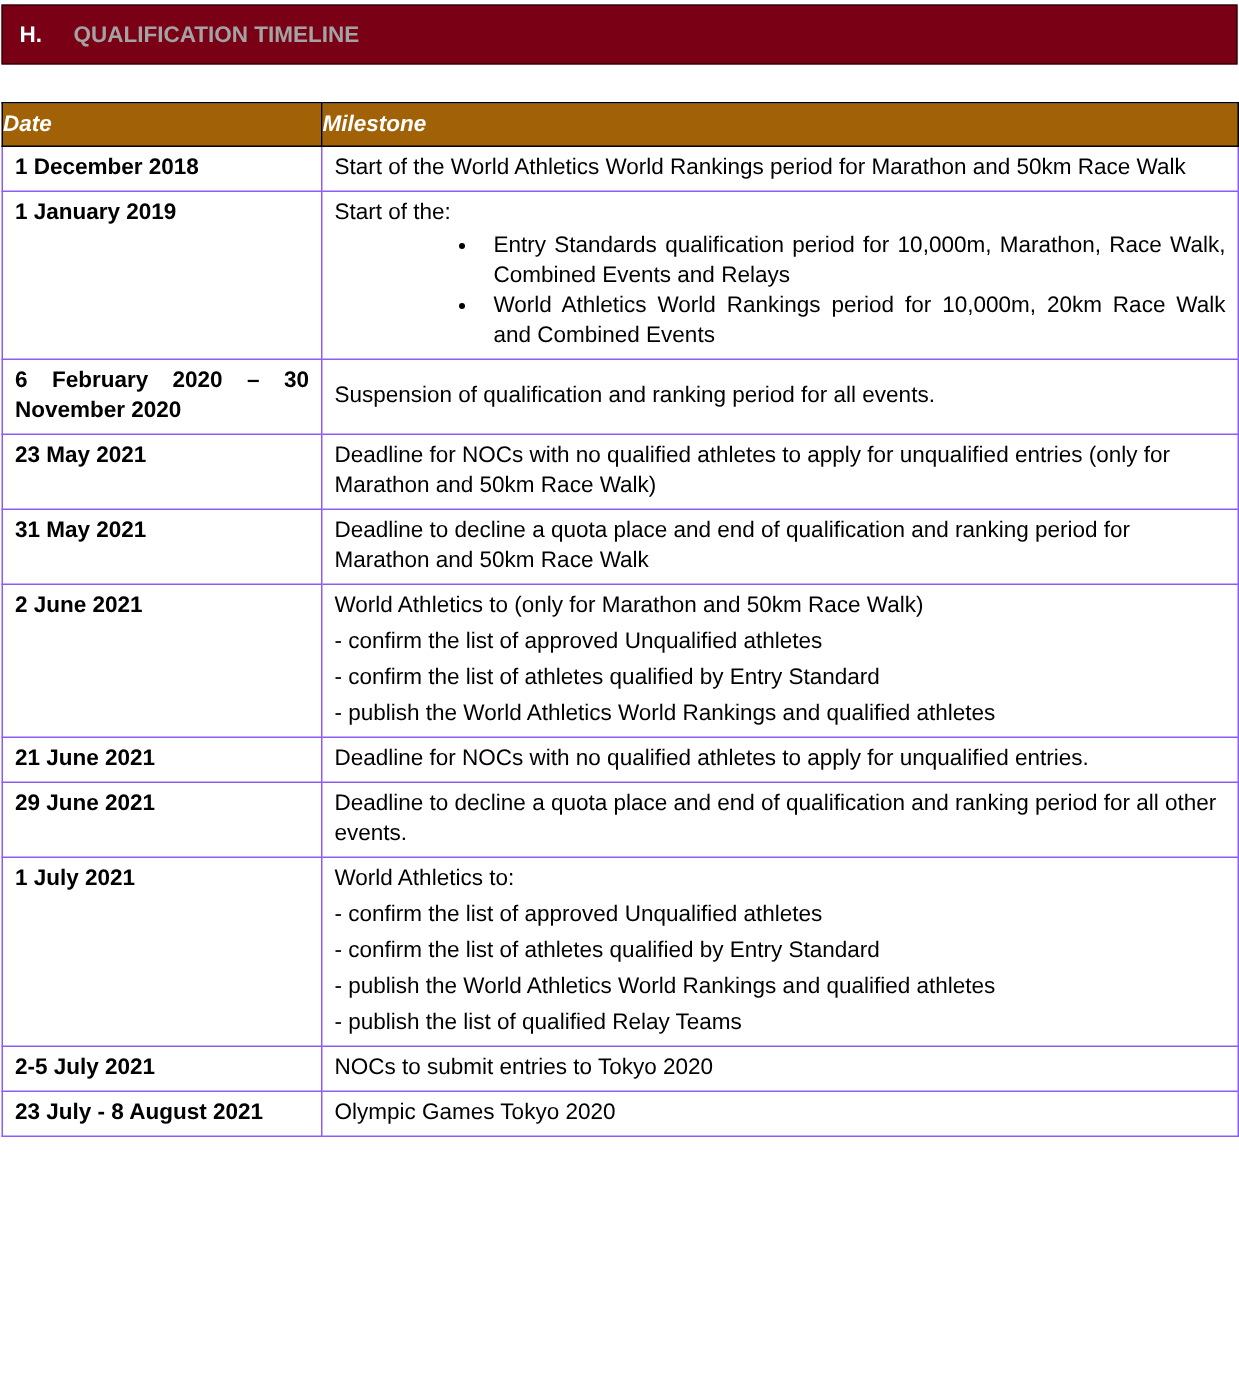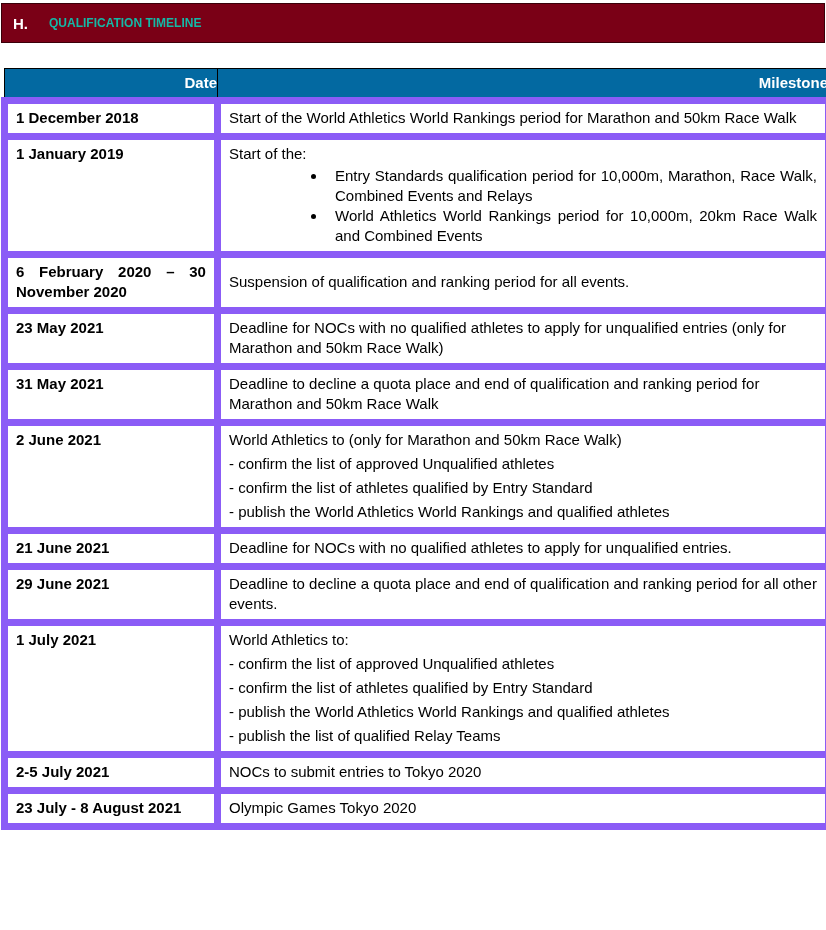--- a/index.html
+++ b/index.html
@@ -3,33 +3,33 @@
 <meta charset="utf-8">
 <style>
   html, body { margin: 0; padding: 0; background: #ffffff; }
   body { width: 826px; height: 930px; position: relative; font-family: "Liberation Sans", sans-serif; color: #000; overflow: hidden; }
   .section-header {
     position: absolute; left: 1px; top: 3px; width: 824px; height: 40px;
     background: #7a0016; border: 1px solid #3a0009; box-sizing: border-box;
     display: flex; align-items: center;
   }
   .section-header .num { color: #fff; font-weight: bold; font-size: 15px; margin-left: 11px; width: 36px; }
-  .section-header .title { color: #14b8a6; font-weight: bold; font-size: 12px; }
+  .section-header .title { color: #a3a3a3; font-weight: bold; font-size: 15px; }
   table.timeline {
     position: absolute; left: 1px; top: 68px; width: 824px;
     border-collapse: collapse; table-layout: fixed;
     font-size: 15px; line-height: 20px;
   }
   table.timeline col.c-date { width: 213px; }
   table.timeline col.c-ms { width: 611px; }
   table.timeline th {
-    background: #0369a1; color: #fff; font-weight: bold; font-size: 15px;
-    height: 28px; padding: 0; border: 1px solid #000; text-align: right;
+    background: #a16207; color: #fff; font-weight: bold; font-size: 15px;
+    height: 28px; padding: 0; border: 1px solid #000; text-align: left; font-style: italic;
   }
-  table.timeline td { border: 7px solid #8b5cf6; vertical-align: top; padding: 4px 8px 5px 8px; }
+  table.timeline td { border: 1px solid #8b5cf6; vertical-align: top; padding: 4px 8px 5px 8px; }
   td.date { font-weight: bold; }
   td.date.justify { text-align: justify; text-align-last: left; padding-top: 4px; }
   td.date.justify .first-line { display: flex; justify-content: space-between; }
   td.ms.justify { text-align: justify; }
   td.ms.middle, td.date.middle-date { vertical-align: middle; }
   ul.bullets { margin: 2px 0 0 0; padding-left: 66px; }
   ul.bullets li { text-align: justify; padding-left: 8px; margin-left: 32px; }
   .dash-line { margin-top: 4px; }
 </style>
 </head>

